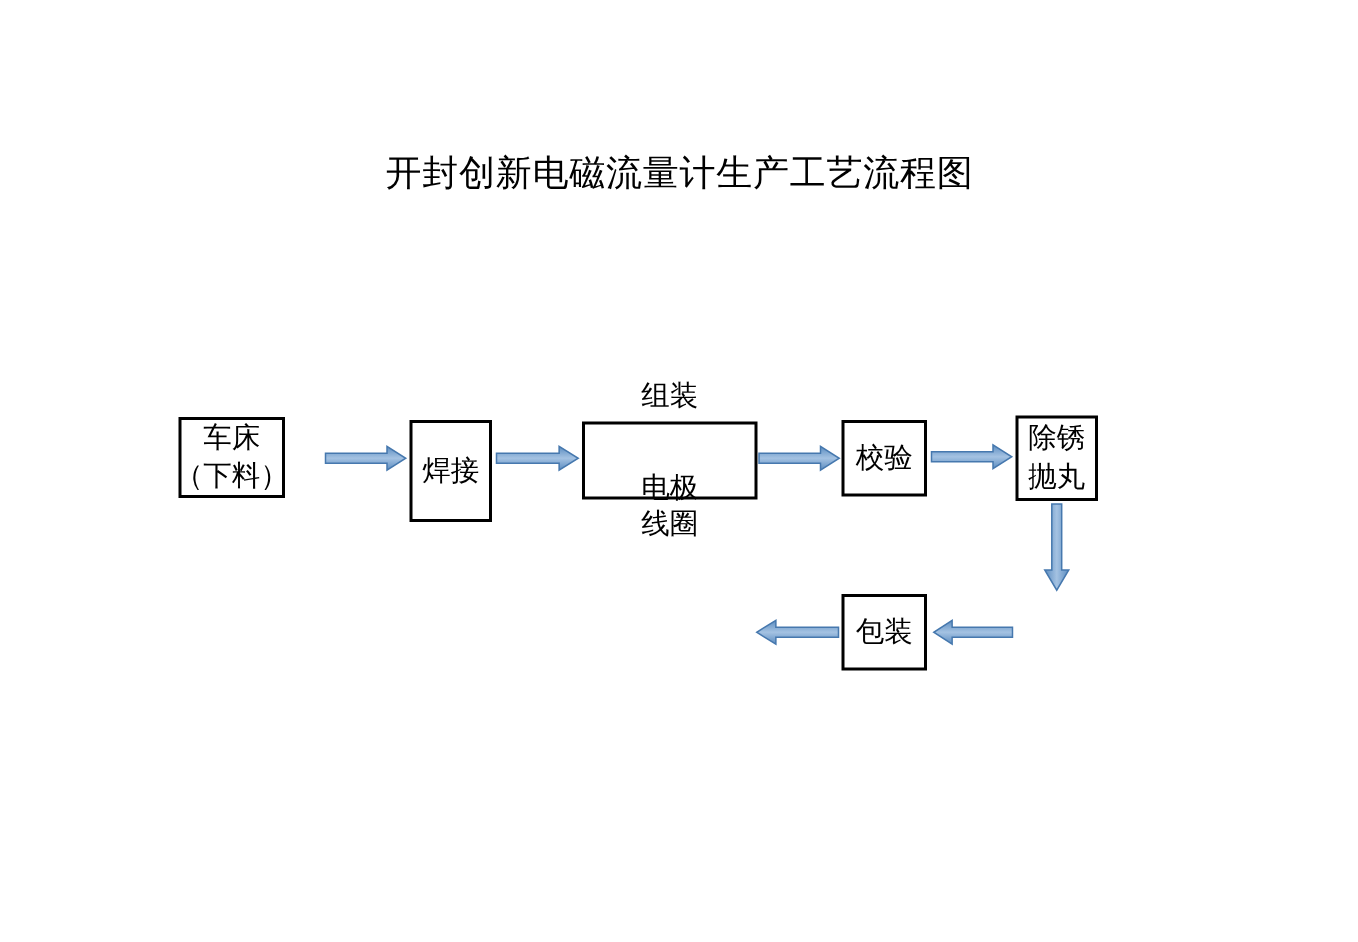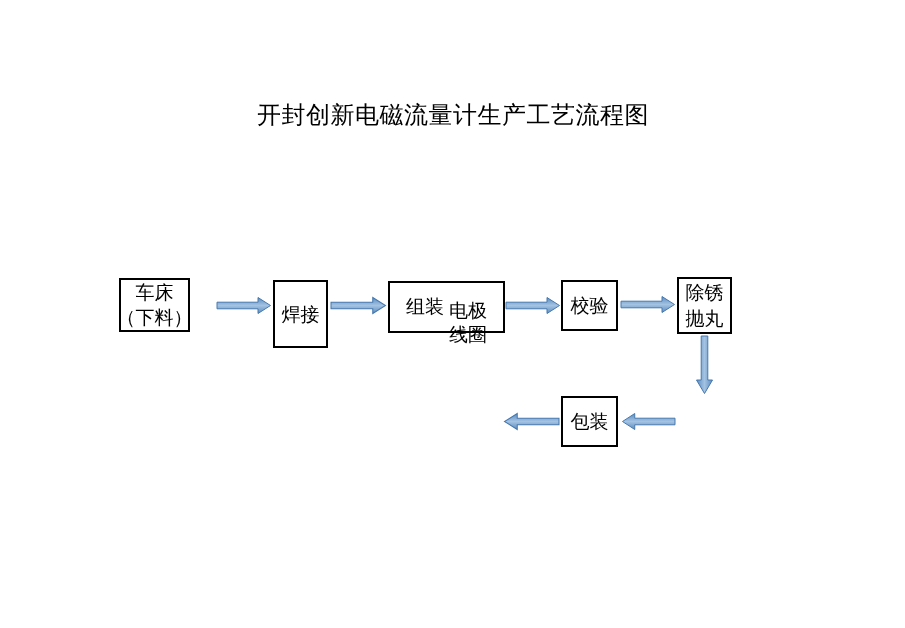--- a/index.html
+++ b/index.html
@@ -19,21 +19,21 @@
   .title{
     position:absolute;left:0;top:99px;width:856px;text-align:center;
     font-size:24px;letter-spacing:.5px;white-space:nowrap;margin-left:25px;
   }
   .node{
     position:absolute;box-sizing:border-box;background:var(--background);
     border:2px solid var(--box-border);
     display:flex;flex-direction:column;align-items:center;justify-content:center;
     font-size:19px;line-height:25px;text-align:center;white-space:nowrap;
   }
-  .node-row{flex-direction:row;gap:5px;line-height:24px;text-align:right;}
+  .node-row{flex-direction:column;gap:5px;line-height:24px;text-align:right;}
   .sub-col{display:flex;flex-direction:column;align-items:center;line-height:24px;margin-top:32px;}
   .arrow{position:absolute;}
   .arrow svg{display:block;width:100%;height:100%;overflow:visible;}
   .ap{stroke:var(--arrow-stroke);stroke-width:1;stroke-linejoin:miter;}
   .ap-h{fill:url(#gradH);}
   .ap-v{fill:url(#gradV);}
   .g-edge{stop-color:var(--arrow-edge);}
   .g-mid{stop-color:var(--arrow-mid);}
   .defs-svg{position:absolute;width:0;height:0;}
 </style>

